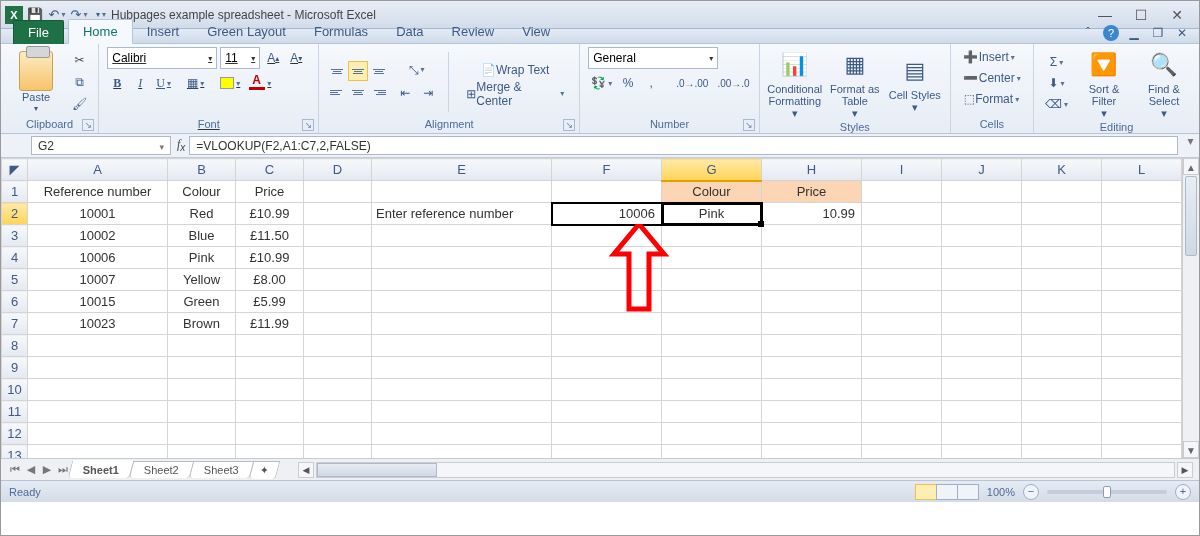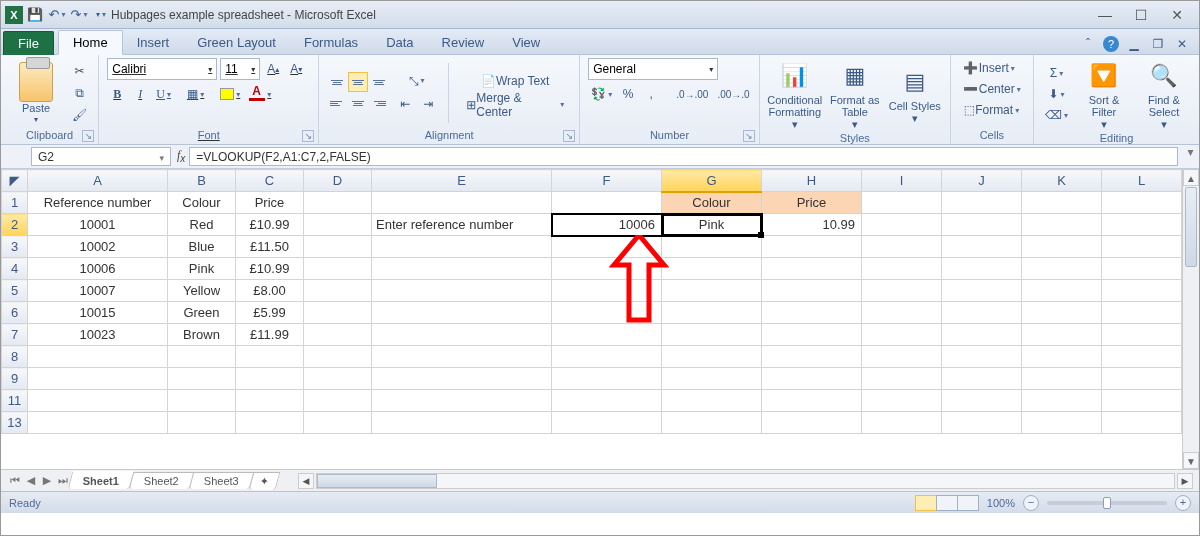--- a/index.html
+++ b/index.html
@@ -4,24 +4,24 @@
 <style>
 * { box-sizing: border-box; margin: 0; padding: 0; font-family: "Segoe UI", Tahoma, sans-serif; }
 body { background: #fff; font-size: 12px; color: #333; width: 1200px; height: 536px; overflow: hidden; position: relative; border: 1px solid #999;}
 .titlebar { height: 28px; background: linear-gradient(#e8eef7,#d2dcea); display: flex; align-items: center; padding: 0 4px; border-bottom: 1px solid #a5b6cf;}
 .titlebar .qat { display: flex; gap: 2px; align-items: center;}
 .titlebar .qat .qicon { width: 20px; height: 20px; display: flex; align-items: center; justify-content: center; font-size: 13px; color:#3a5e8c;}
 .titlebar .title { flex: 1; color:#444;}
 .winbtns { display:flex; gap:8px; padding:0 4px; font-family: "Segoe UI Symbol"; font-size:14px; color:#555;}
 .winbtns span { width:28px; text-align:center;}
 
-.tabsbar { height: 26px; display:flex; align-items:flex-end; border-bottom:1px solid #b6c4d8; background:linear-gradient(#e3ebf5,#cfdaea); padding-left:2px;}
+.tabsbar { height: 15px; display:flex; align-items:flex-end; border-bottom:1px solid #b6c4d8; background:linear-gradient(#e3ebf5,#cfdaea); padding-left:12px;}
 .filetab { background:#1e7145; color:#fff; padding:4px 14px 4px; font-size:13px; border-radius:2px 2px 0 0; margin-right:4px; margin-bottom:-1px; border:1px solid #155a35; border-bottom:none;}
 .tab { padding:4px 14px; color:#3c5a86; font-size:13px; cursor:default;}
-.tab.active { background:#f5f8fc; border:1px solid #b6c4d8; border-bottom:1px solid #f5f8fc; margin-bottom:-1px; border-radius:2px 2px 0 0; color:#000000;}
+.tab.active { background:#f5f8fc; border:1px solid #b6c4d8; border-bottom:1px solid #f5f8fc; margin-bottom:-1px; border-radius:2px 2px 0 0; color:#0f766e;}
 .tabsbar .spacer { flex:1;}
 .tabsbar .help { display:flex; gap:6px; padding:0 8px 2px; align-items:center;}
 .tabsbar .help span { width:18px; text-align:center; color:#3c5a86;}
 
 .ribbon { height: 90px; background:linear-gradient(#f5f8fc,#e7edf6); border-bottom:1px solid #b6c4d8; display:flex;}
 .group { border-right:1px solid #c9d4e4; padding:3px 8px 0 8px; display:flex; flex-direction:column; height:100%; position:relative;}
 .group .body { flex:1; display:flex; align-items:center; gap:6px;}
 .group .label { text-align:center; font-size:11px; color:#4c6b99; padding:2px 0 3px; position:relative;}
 .group .label .dlg { position:absolute; right:-4px; bottom:2px; font-size:9px; color:#6d88ad; border:1px solid #a8b9d1; width:12px; height:12px; line-height:10px;}
 .bigbtn { display:flex; flex-direction:column; align-items:center; width:54px; padding-top:2px; color:#3c5a86; font-size:11px; text-align:center; line-height:12px;}
@@ -476,21 +476,51 @@
           <td></td>
           <td></td>
           <td></td>
           <td></td>
           <td></td>
           <td></td>
           <td></td>
           <td></td>
         </tr>
   <tr>
+          <th class="rowh">10</th>
+          <td></td>
+          <td></td>
+          <td></td>
+          <td></td>
+          <td></td>
+          <td></td>
+          <td></td>
+          <td></td>
+          <td></td>
+          <td></td>
+          <td></td>
+          <td></td>
+        </tr>
+  <tr>
           <th class="rowh">11</th>
+          <td></td>
+          <td></td>
+          <td></td>
+          <td></td>
+          <td></td>
+          <td></td>
+          <td></td>
+          <td></td>
+          <td></td>
+          <td></td>
+          <td></td>
+          <td></td>
+        </tr>
+  <tr>
+          <th class="rowh">12</th>
           <td></td>
           <td></td>
           <td></td>
           <td></td>
           <td></td>
           <td></td>
           <td></td>
           <td></td>
           <td></td>
           <td></td>

